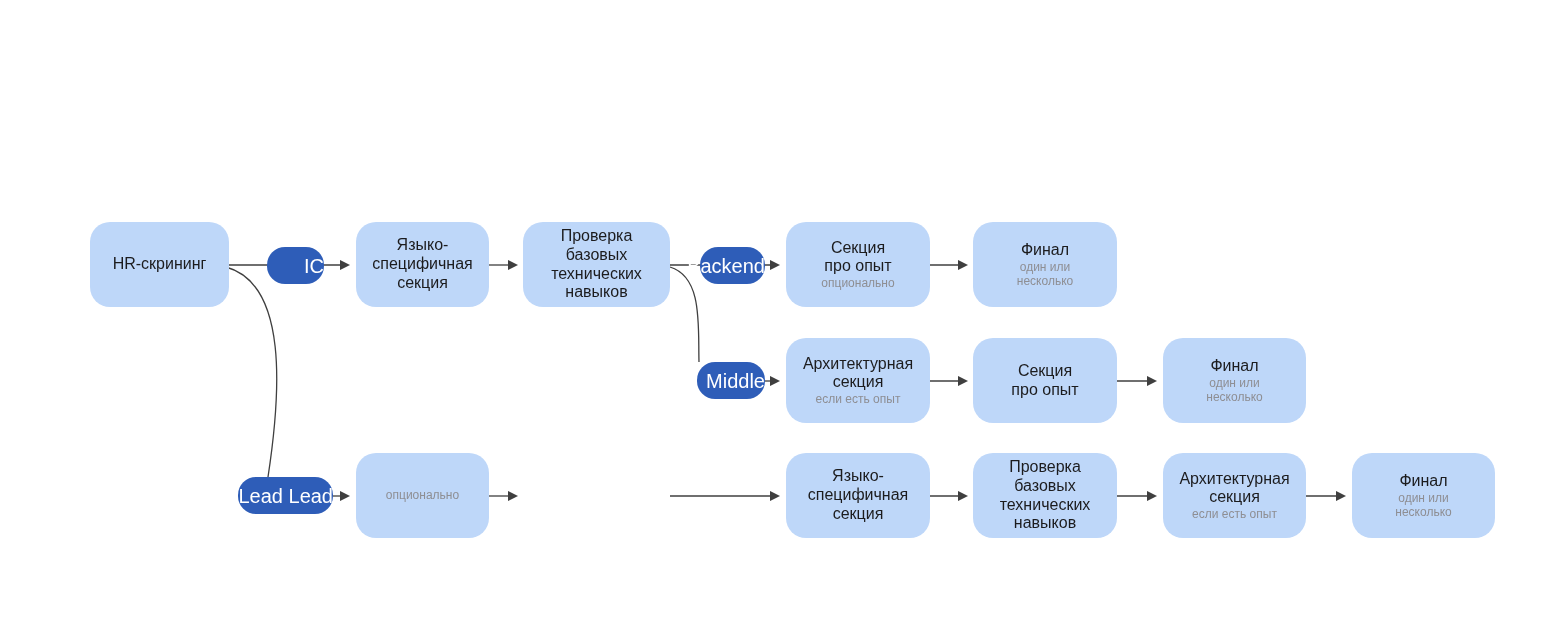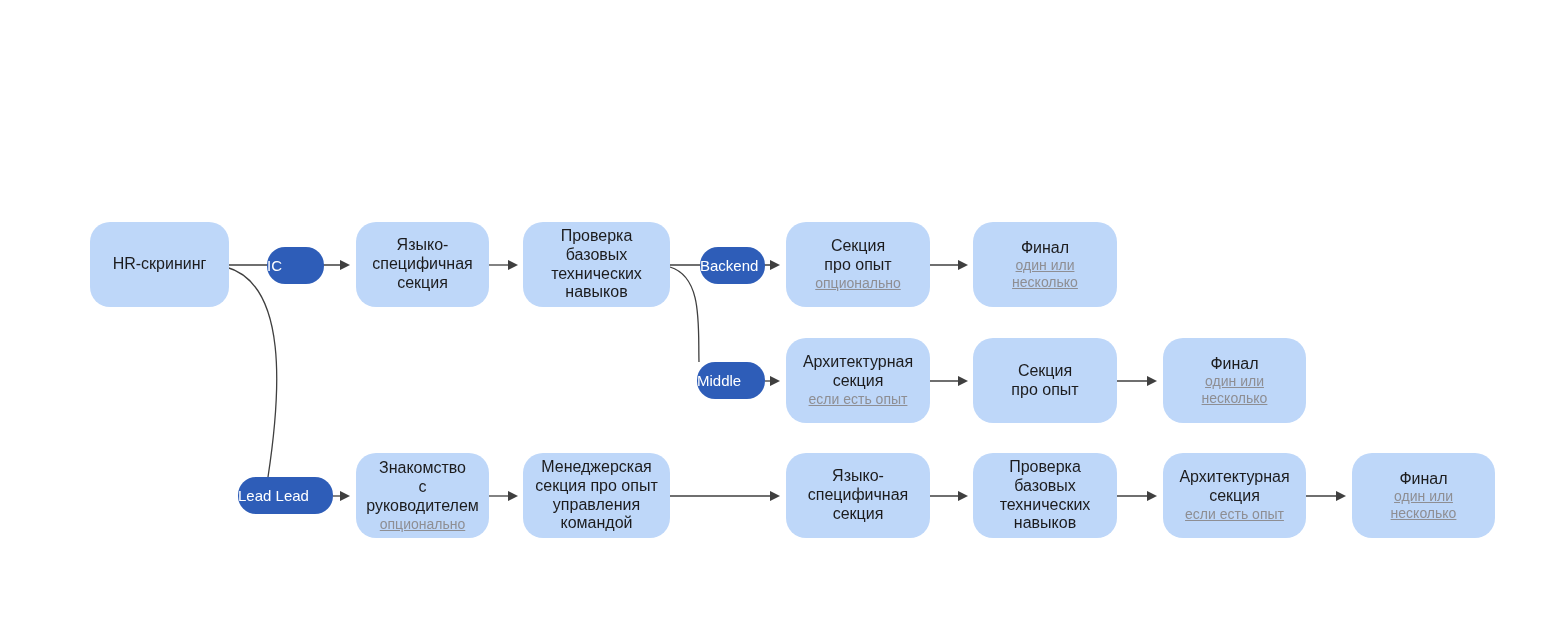--- a/index.html
+++ b/index.html
@@ -29,32 +29,31 @@
     align-items: center; justify-content: center;
     text-align: center;
     padding: 4px 8px;
   }
   .node-title {
     font-size: 16px; line-height: 1.18;
     color: var(--node-text, #1c1c1e);
     white-space: pre-line;
   }
   .node-subtitle {
-    font-size: 14px; line-height: 1.18;
+    font-size: 12px; line-height: 1.18;
     color: var(--node-subtext, #8e8e93);
     white-space: pre-line;
-    text-decoration: underline;
   }
   .pill {
     position: absolute;
     background: var(--pill-fill, #2e5db8);
     border-radius: 18px;
-    display: flex; align-items: center; justify-content: flex-start;
+    display: flex; align-items: center; justify-content: flex-end;
     color: var(--pill-text, #ffffff);
-    font-size: 15px; line-height: 1;
+    font-size: 20px; line-height: 1;
     white-space: nowrap;
   }
 </style>
 </head>
 <body>
 
 <div class="canvas">
 
 
   <svg class="edges" width="1560" height="644" viewBox="0 0 1560 644">
@@ -117,29 +116,21 @@
     <div class="node-title">Секция
 про опыт</div>
   </div>
   <div class="node" style="left:1163px;top:338px;width:143px;height:85px">
     <div class="node-title">Финал</div>
     <div class="node-subtitle">один или
 несколько</div>
   </div>
 
   <div class="node" style="left:356px;top:453px;width:133px;height:85px">
-    <div class="node-title">Знакомство
-с руководителем</div>
     <div class="node-subtitle">опционально</div>
-  </div>
-  <div class="node" style="left:523px;top:453px;width:147px;height:85px">
-    <div class="node-title">Менеджерская
-секция про опыт
-управления
-командой</div>
   </div>
   <div class="node" style="left:786px;top:453px;width:144px;height:85px">
     <div class="node-title">Языко-
 специфичная
 секция</div>
   </div>
   <div class="node" style="left:973px;top:453px;width:144px;height:85px">
     <div class="node-title">Проверка базовых
 технических
 навыков</div>

